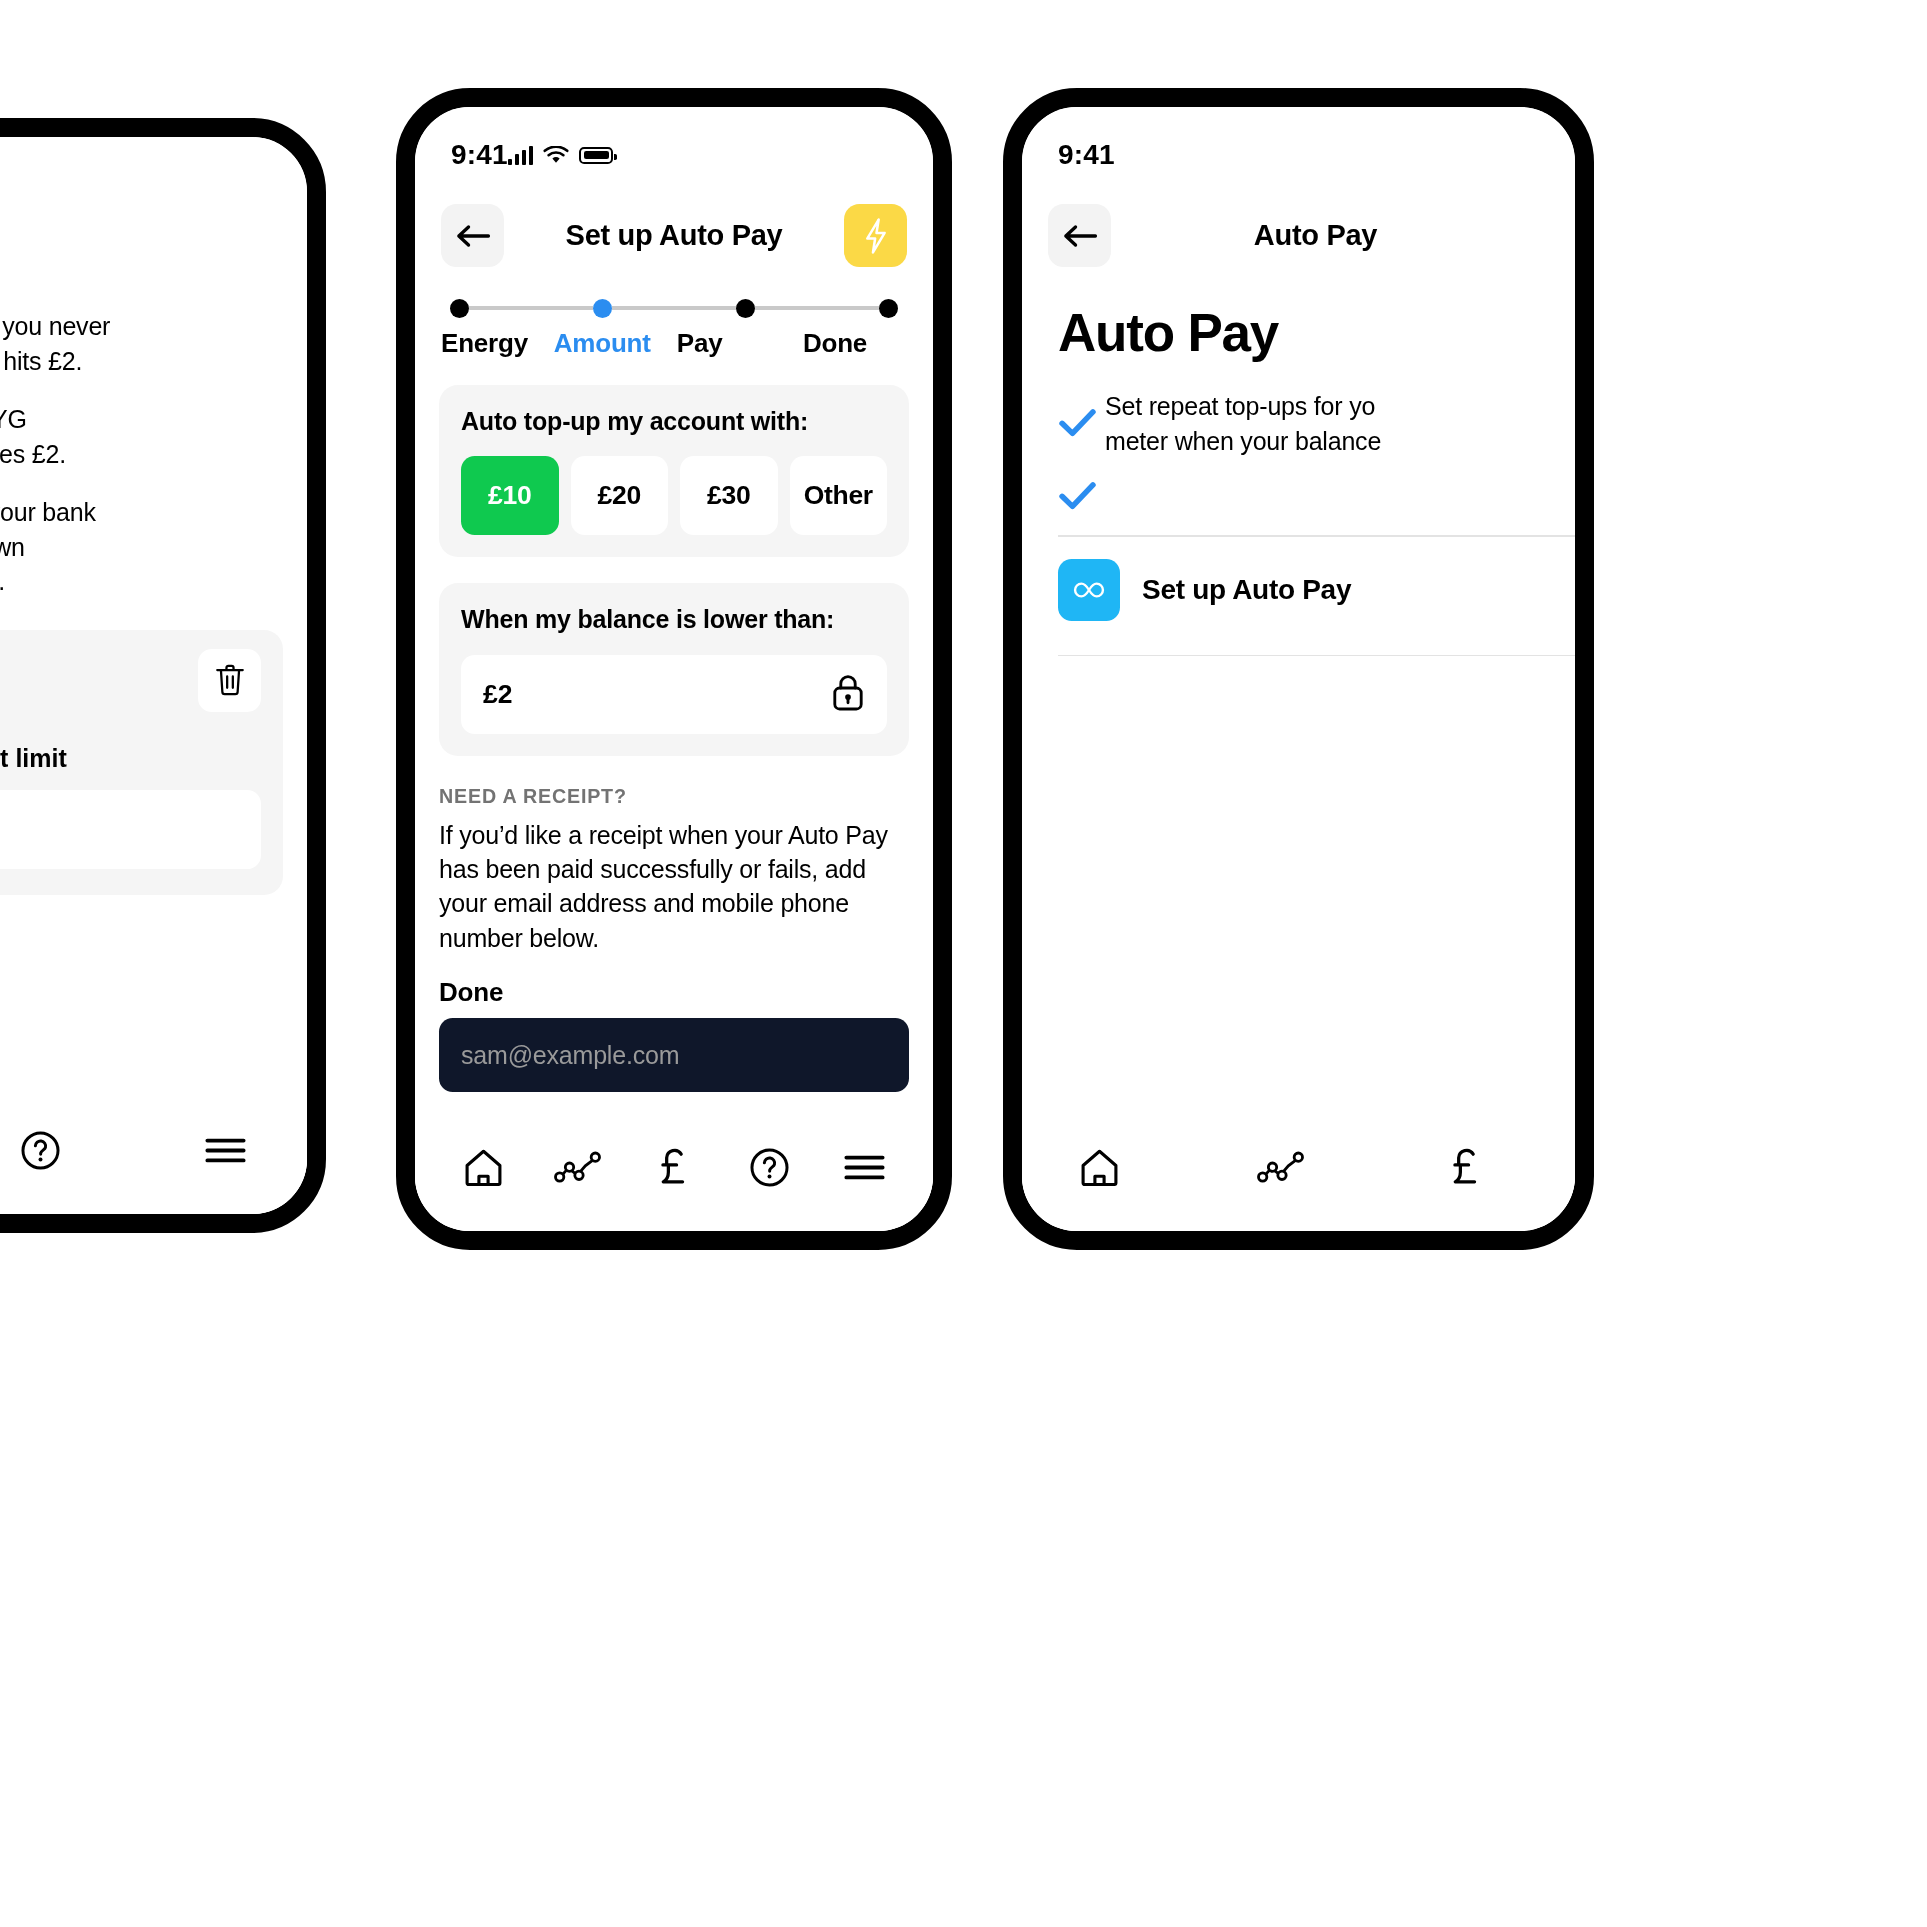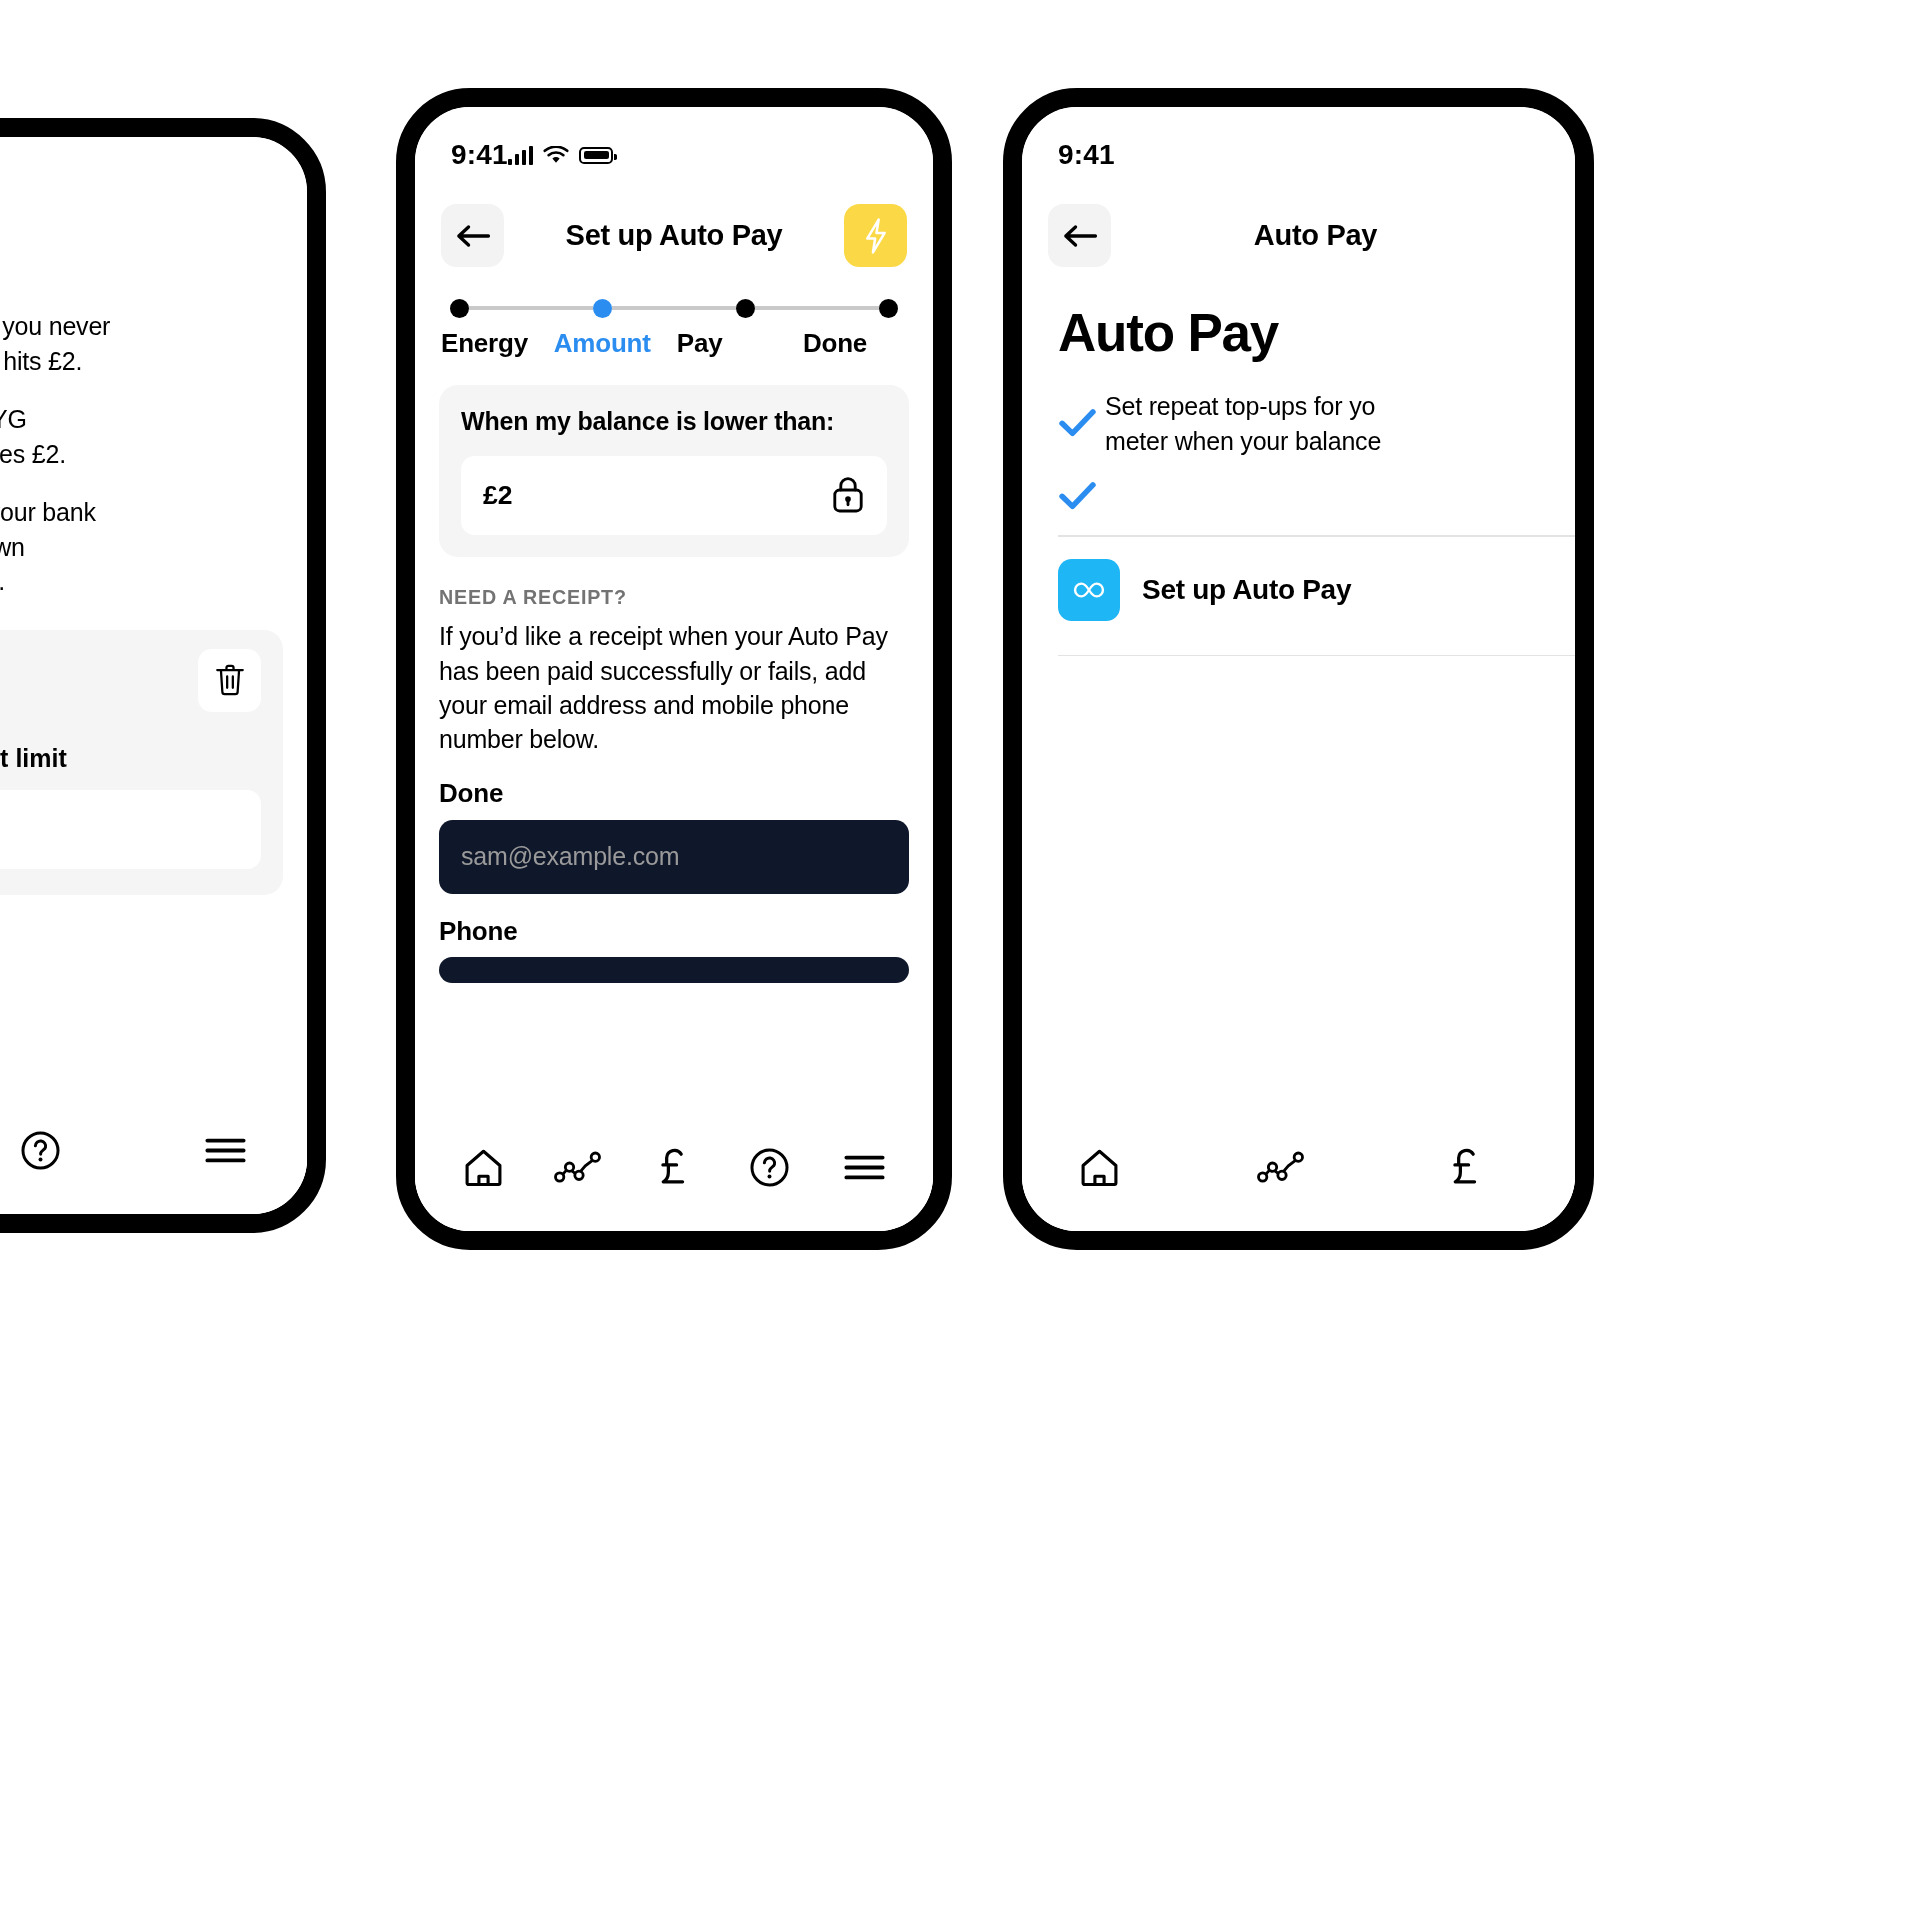--- a/index.html
+++ b/index.html
@@ -296,20 +296,29 @@
           <span class="sdot"></span>
         </div>
         <div class="steps-labels">
           <span>Energy</span>
           <span class="active">Amount</span>
           <span>Pay</span>
           <span>Done</span>
         </div>
       </div>
 
+      <div class="card">
+        <div class="card-title">Auto top-up my account with:</div>
+        <div class="amount-row">
+          <div class="amt selected">£10</div>
+          <div class="amt">£20</div>
+          <div class="amt">£30</div>
+          <div class="amt">Other</div>
+        </div>
+      </div>
 
       <div class="card">
         <div class="card-title">When my balance is lower than:</div>
         <div class="field">
           <span class="field-value">£2</span>
           <span>
             <svg width="34" height="39" viewBox="0 0 22 26">
               <rect x="2.2" y="10" width="17.6" height="14" rx="3.2" stroke="#000" stroke-width="1.9" fill="none"></rect>
               <path d="M6.2 10V7.2a4.8 4.8 0 019.6 0V10" stroke="#000" stroke-width="1.9" fill="none" stroke-linecap="round"></path>
               <circle cx="11" cy="16" r="1.9" fill="#000"></circle>

